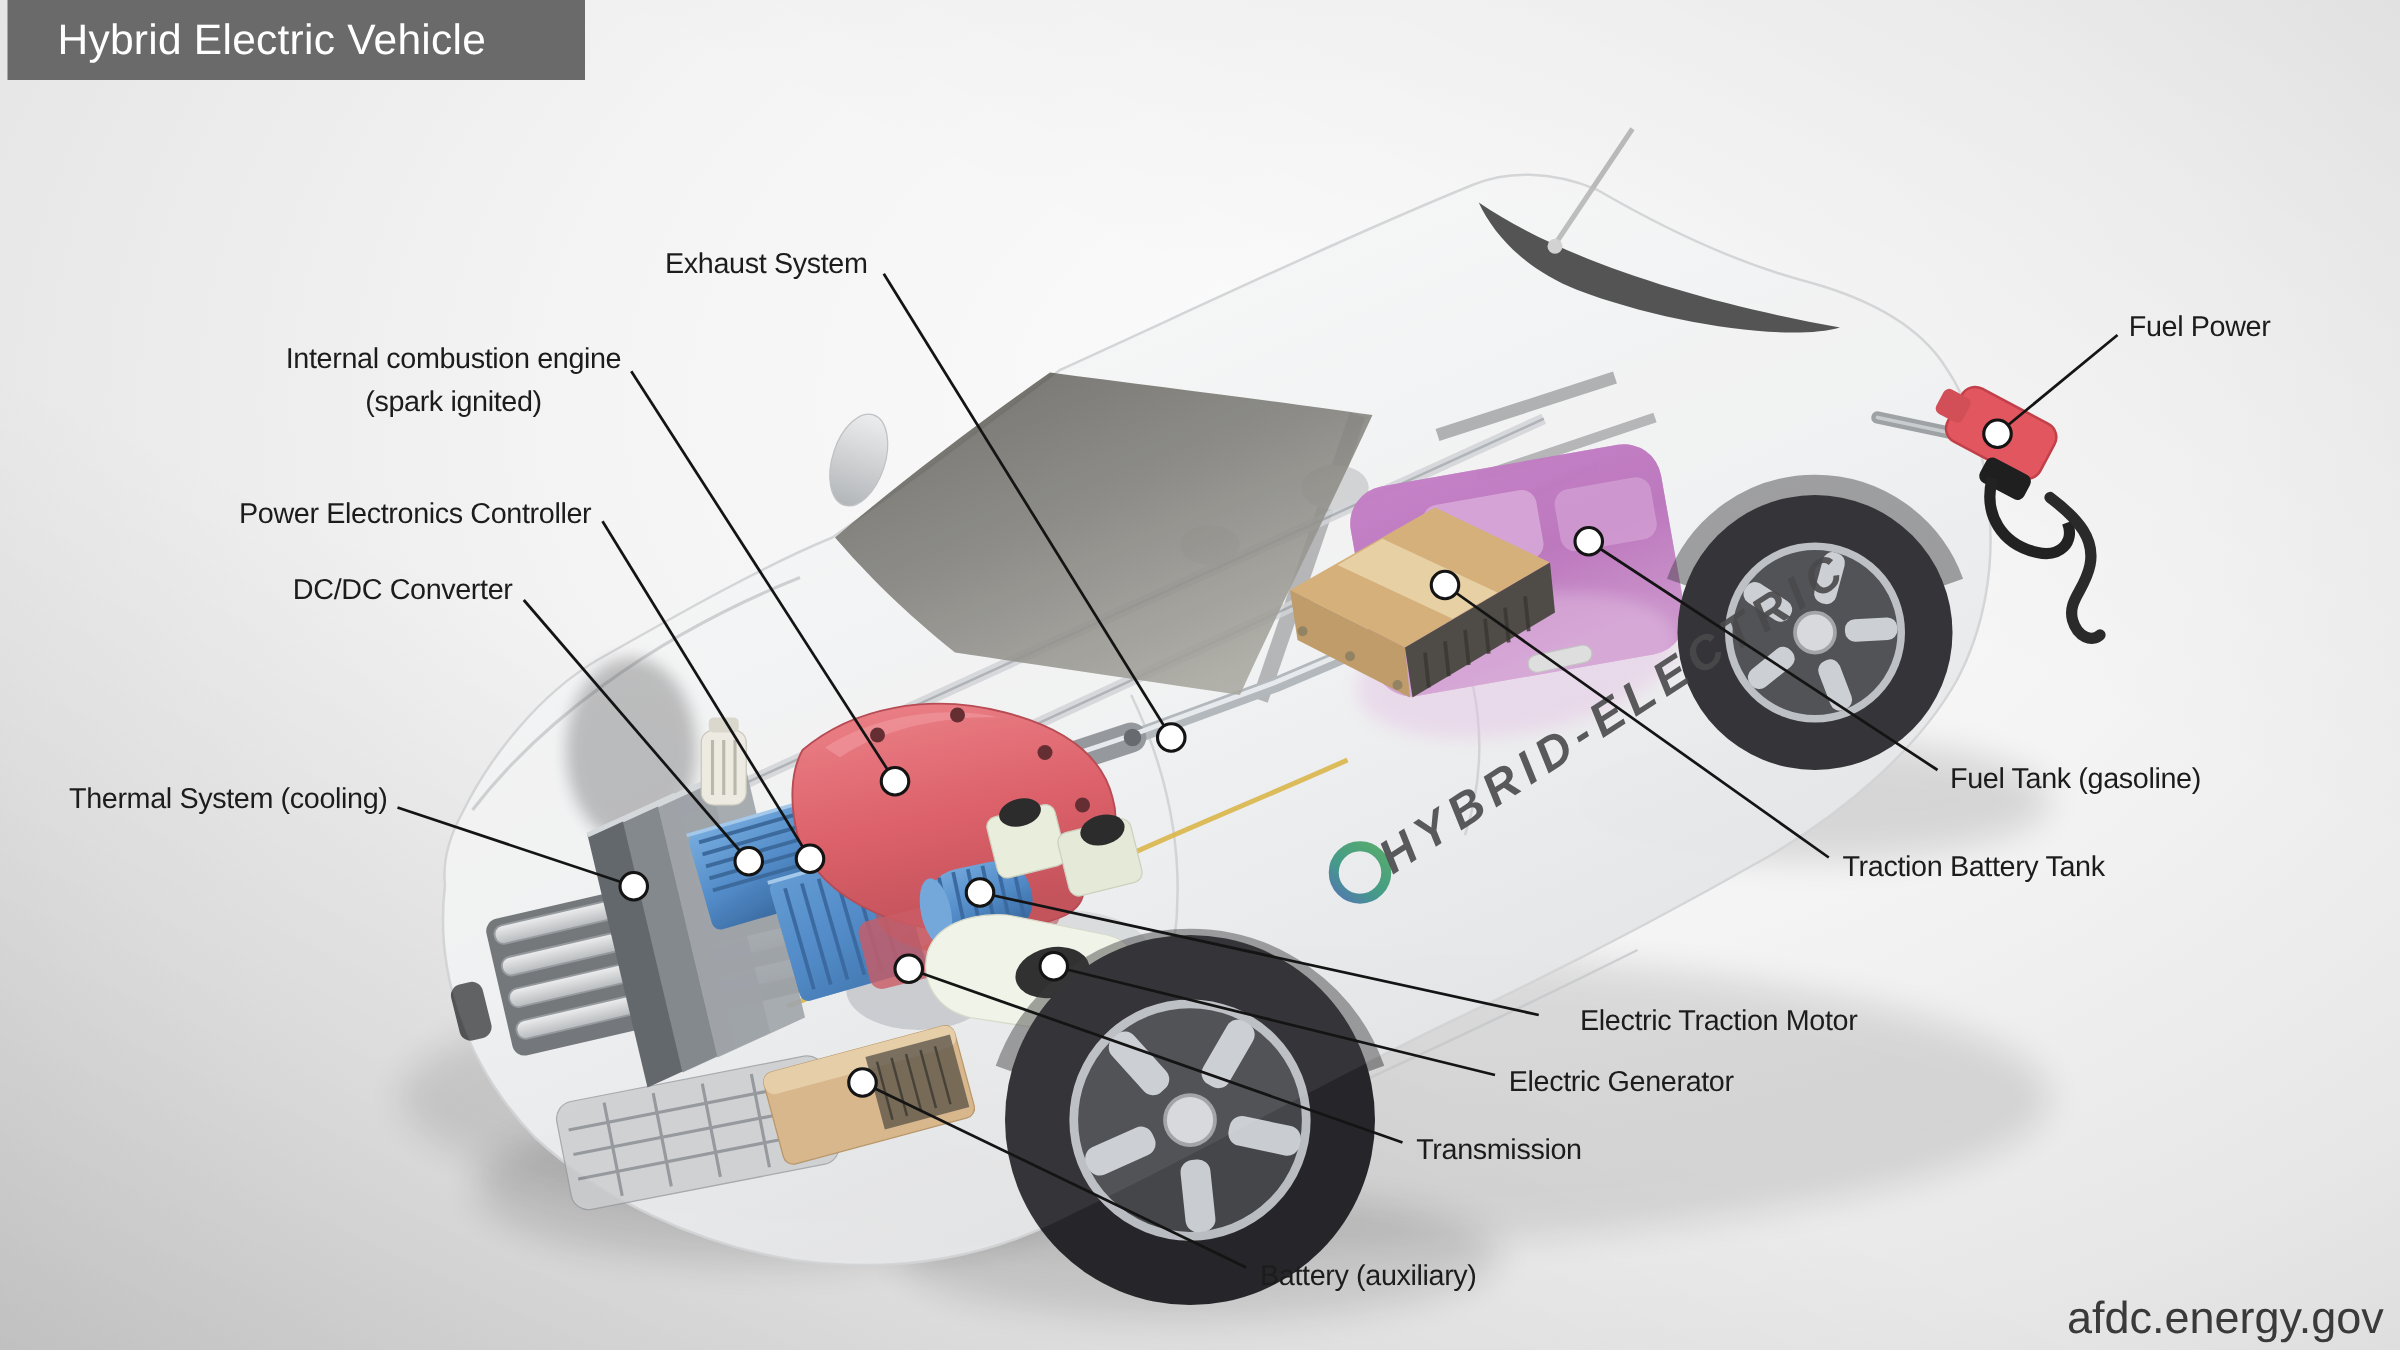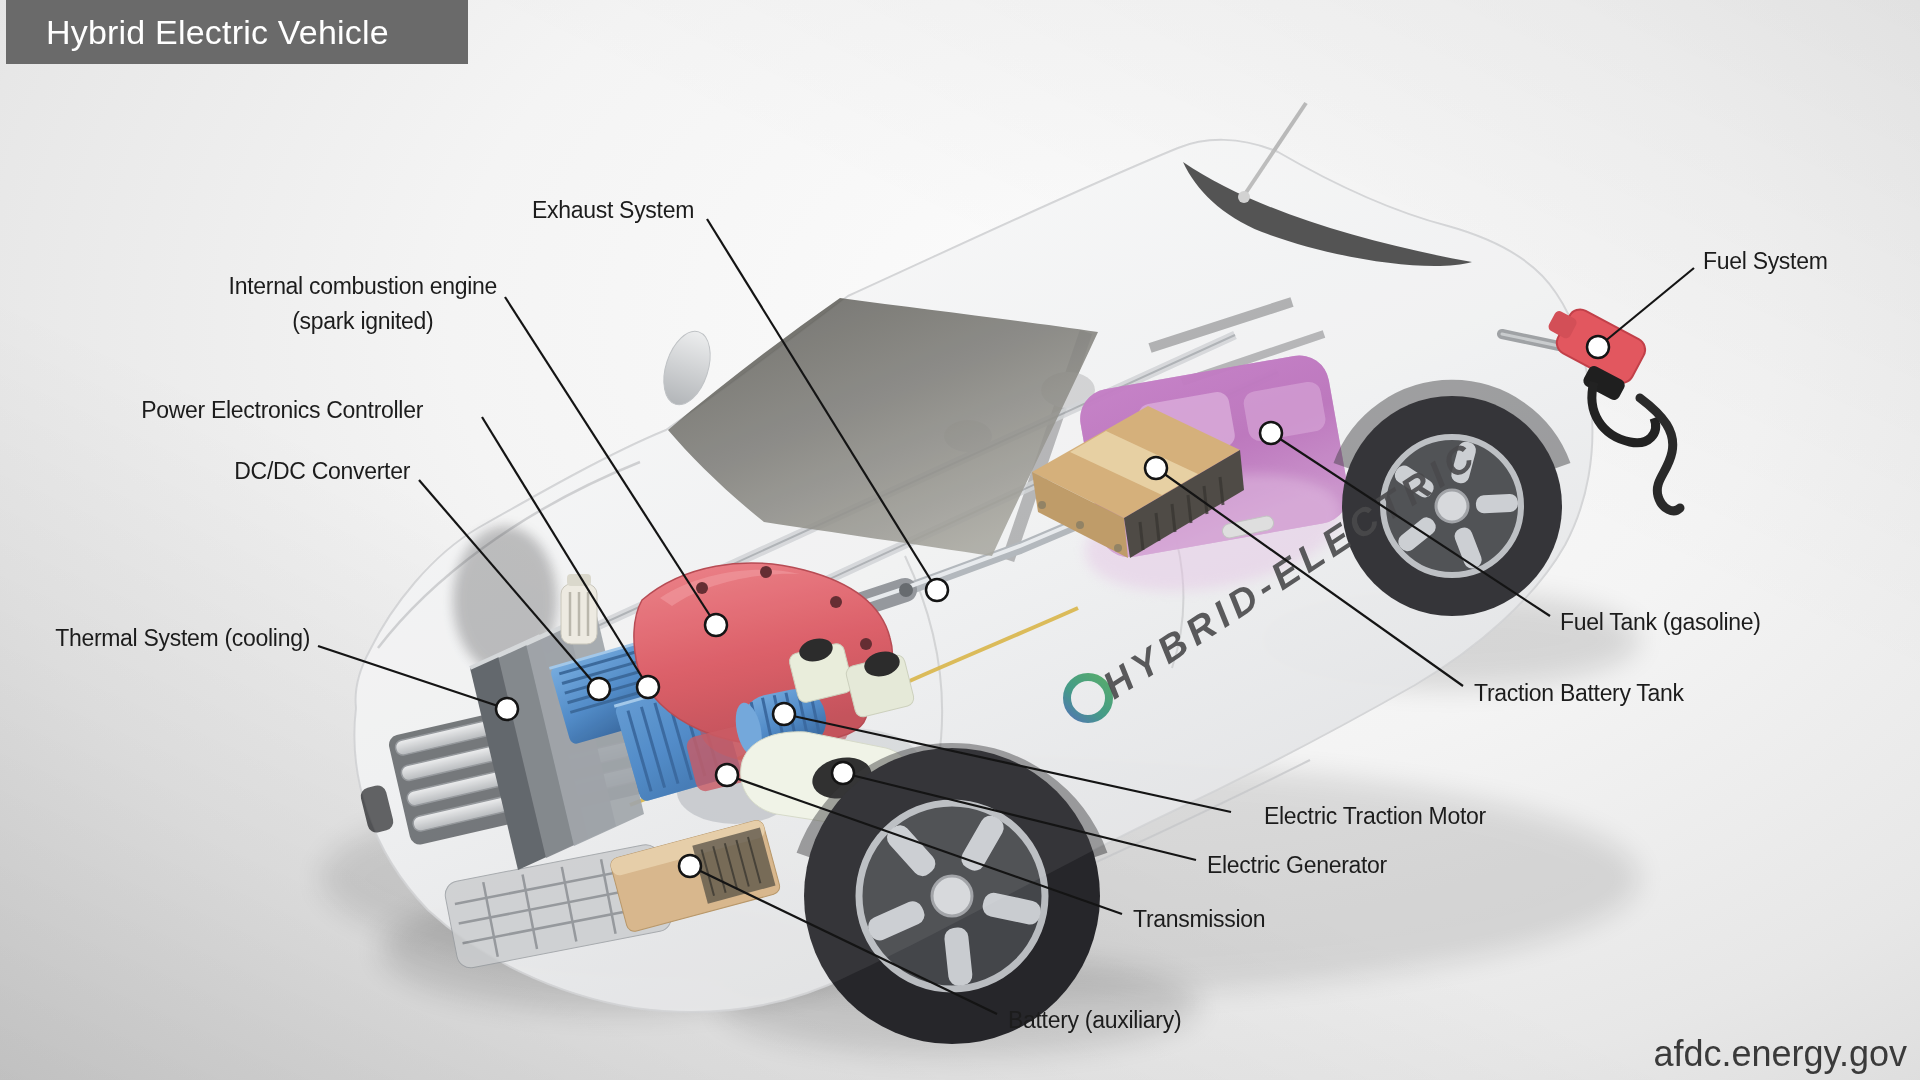--- a/index.html
+++ b/index.html
@@ -402,24 +402,24 @@
         <line x1="1122" y1="914" x2="727" y2="775" stroke="#141414" stroke-width="2.2"></line>
         <circle cx="727" cy="775" r="11" fill="#ffffff" stroke="#141414" stroke-width="2.5"></circle>
         <line x1="997" y1="1014" x2="690" y2="866" stroke="#141414" stroke-width="2.2"></line>
         <circle cx="690" cy="866" r="11" fill="#ffffff" stroke="#141414" stroke-width="2.5"></circle>
       </g>
 </svg>
 
 <div id="labels-layer">
       <div class="callout-label align-right" style="top: 193px; right: 1226px;">Exhaust System</div>
       <div class="callout-label align-right" style="top: 269px; right: 1423px;">Internal combustion engine<span class="sub">(spark ignited)</span></div>
-      <div class="callout-label align-right" style="top: 393px; right: 1497px;">Power Electronics Controller</div>
+      <div class="callout-label align-right" style="top: 393px; right: 1447px;">Power Electronics Controller</div>
       <div class="callout-label align-right" style="top: 454px; right: 1510px;">DC/DC Converter</div>
       <div class="callout-label align-right" style="top: 621px; right: 1610px;">Thermal System (cooling)</div>
-      <div class="callout-label align-left" style="top: 244px; left: 1703px;">Fuel System</div>
+      <div class="callout-label align-left" style="top: 244px; left: 1703px;">Fuel Power</div>
       <div class="callout-label align-left" style="top: 605px; left: 1560px;">Fuel Tank (gasoline)</div>
       <div class="callout-label align-left" style="top: 676px; left: 1474px;">Traction Battery Tank</div>
       <div class="callout-label align-left" style="top: 799px; left: 1242px; margin-left: 22px;">Electric Traction Motor</div>
       <div class="callout-label align-left" style="top: 848px; left: 1207px;">Electric Generator</div>
       <div class="callout-label align-left" style="top: 902px; left: 1133px;">Transmission</div>
       <div class="callout-label align-left" style="top: 1003px; left: 1008px;">Battery (auxiliary)</div>
     </div>
 
 <div id="title-bar">Hybrid Electric Vehicle</div>
 <div id="footer-credit">afdc.energy.gov</div>

